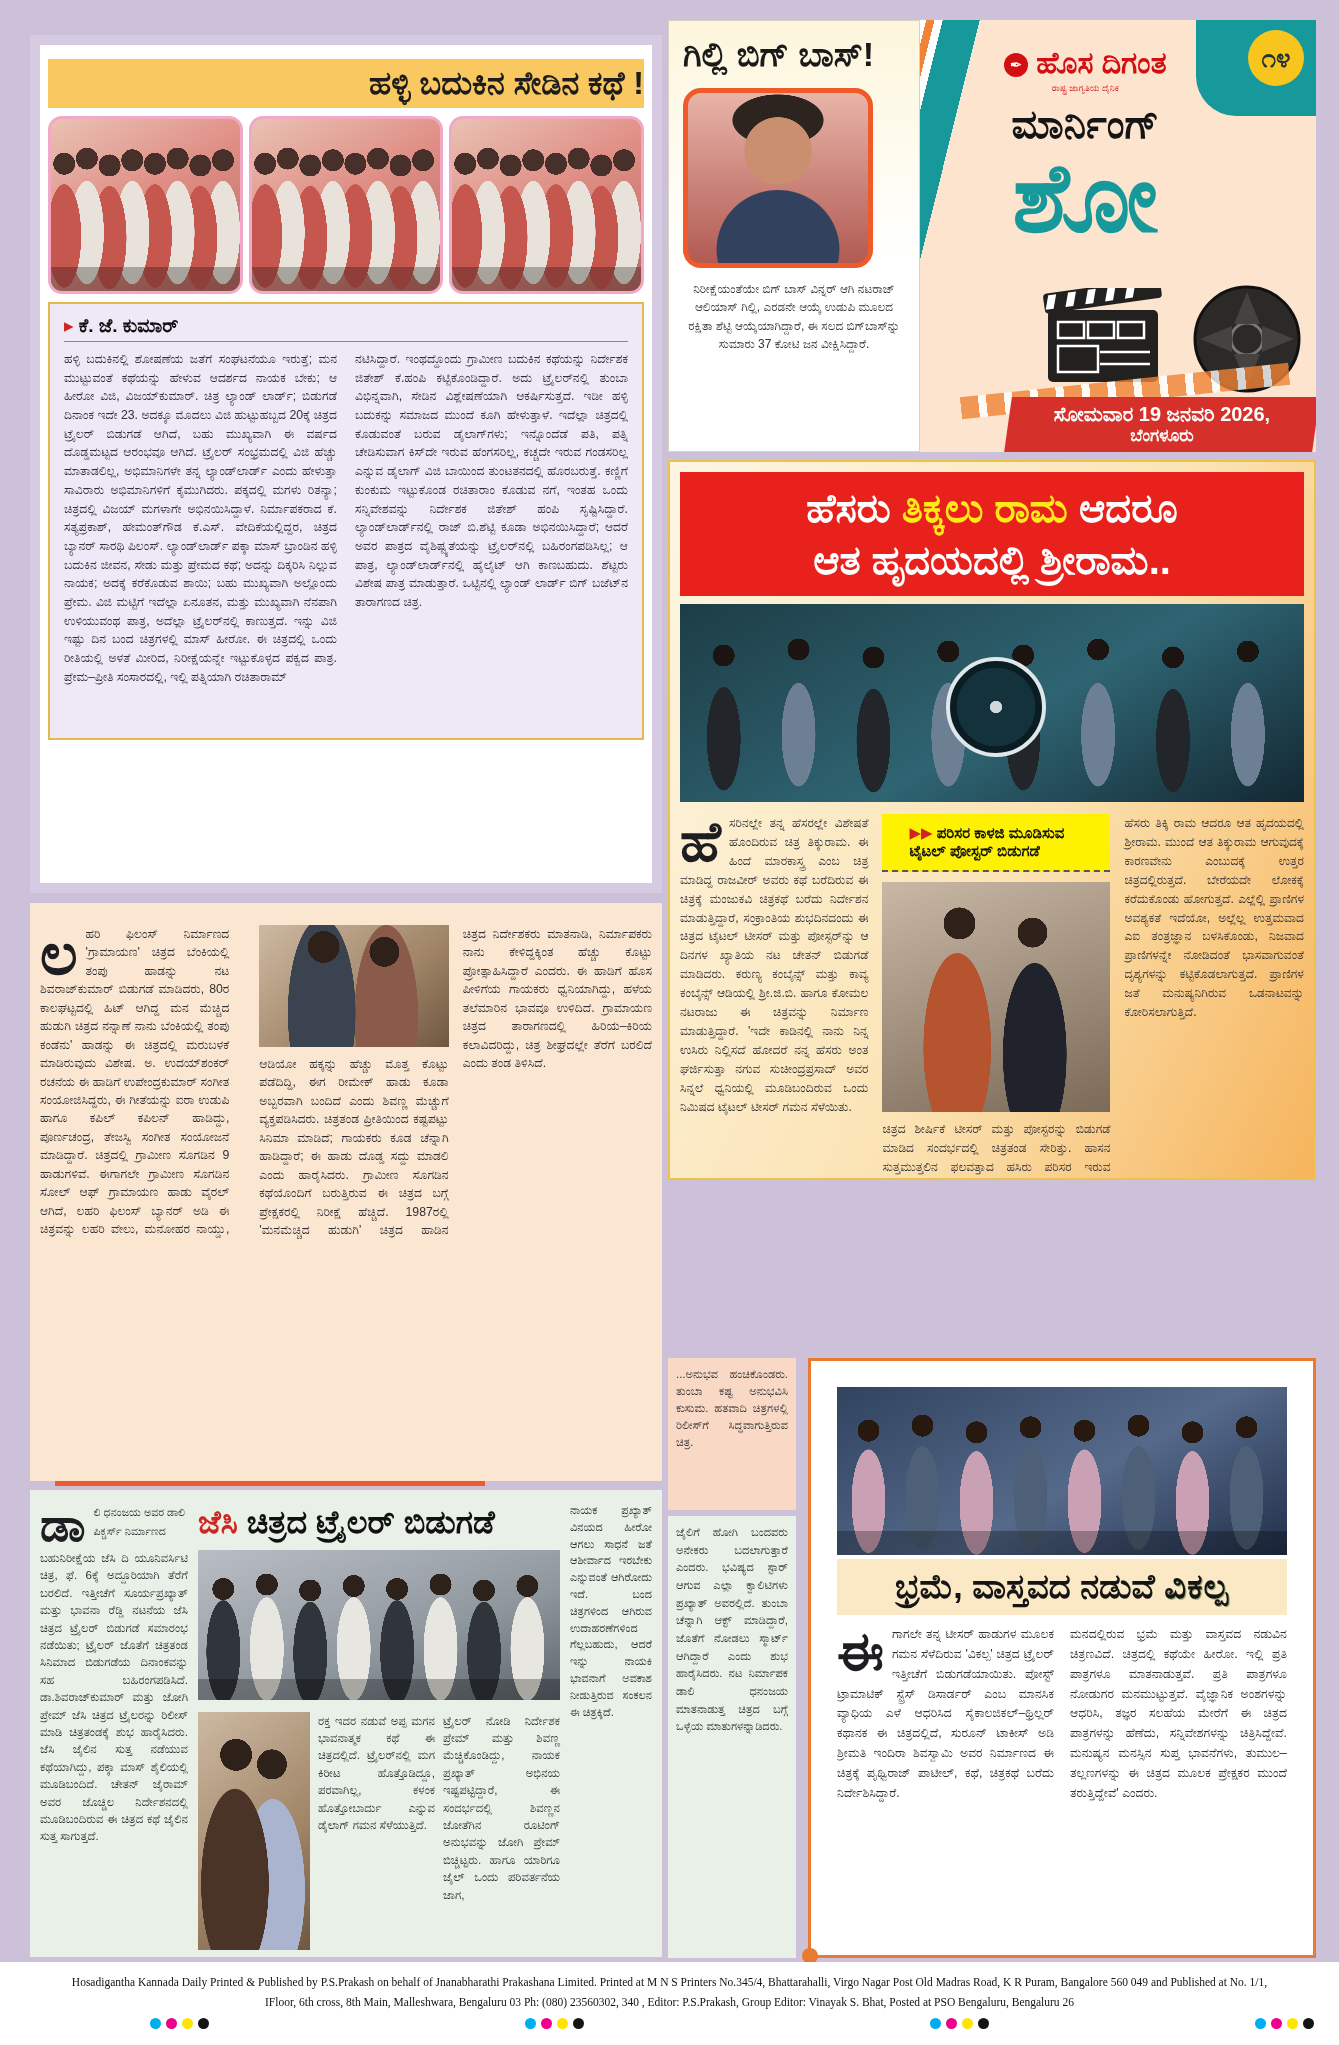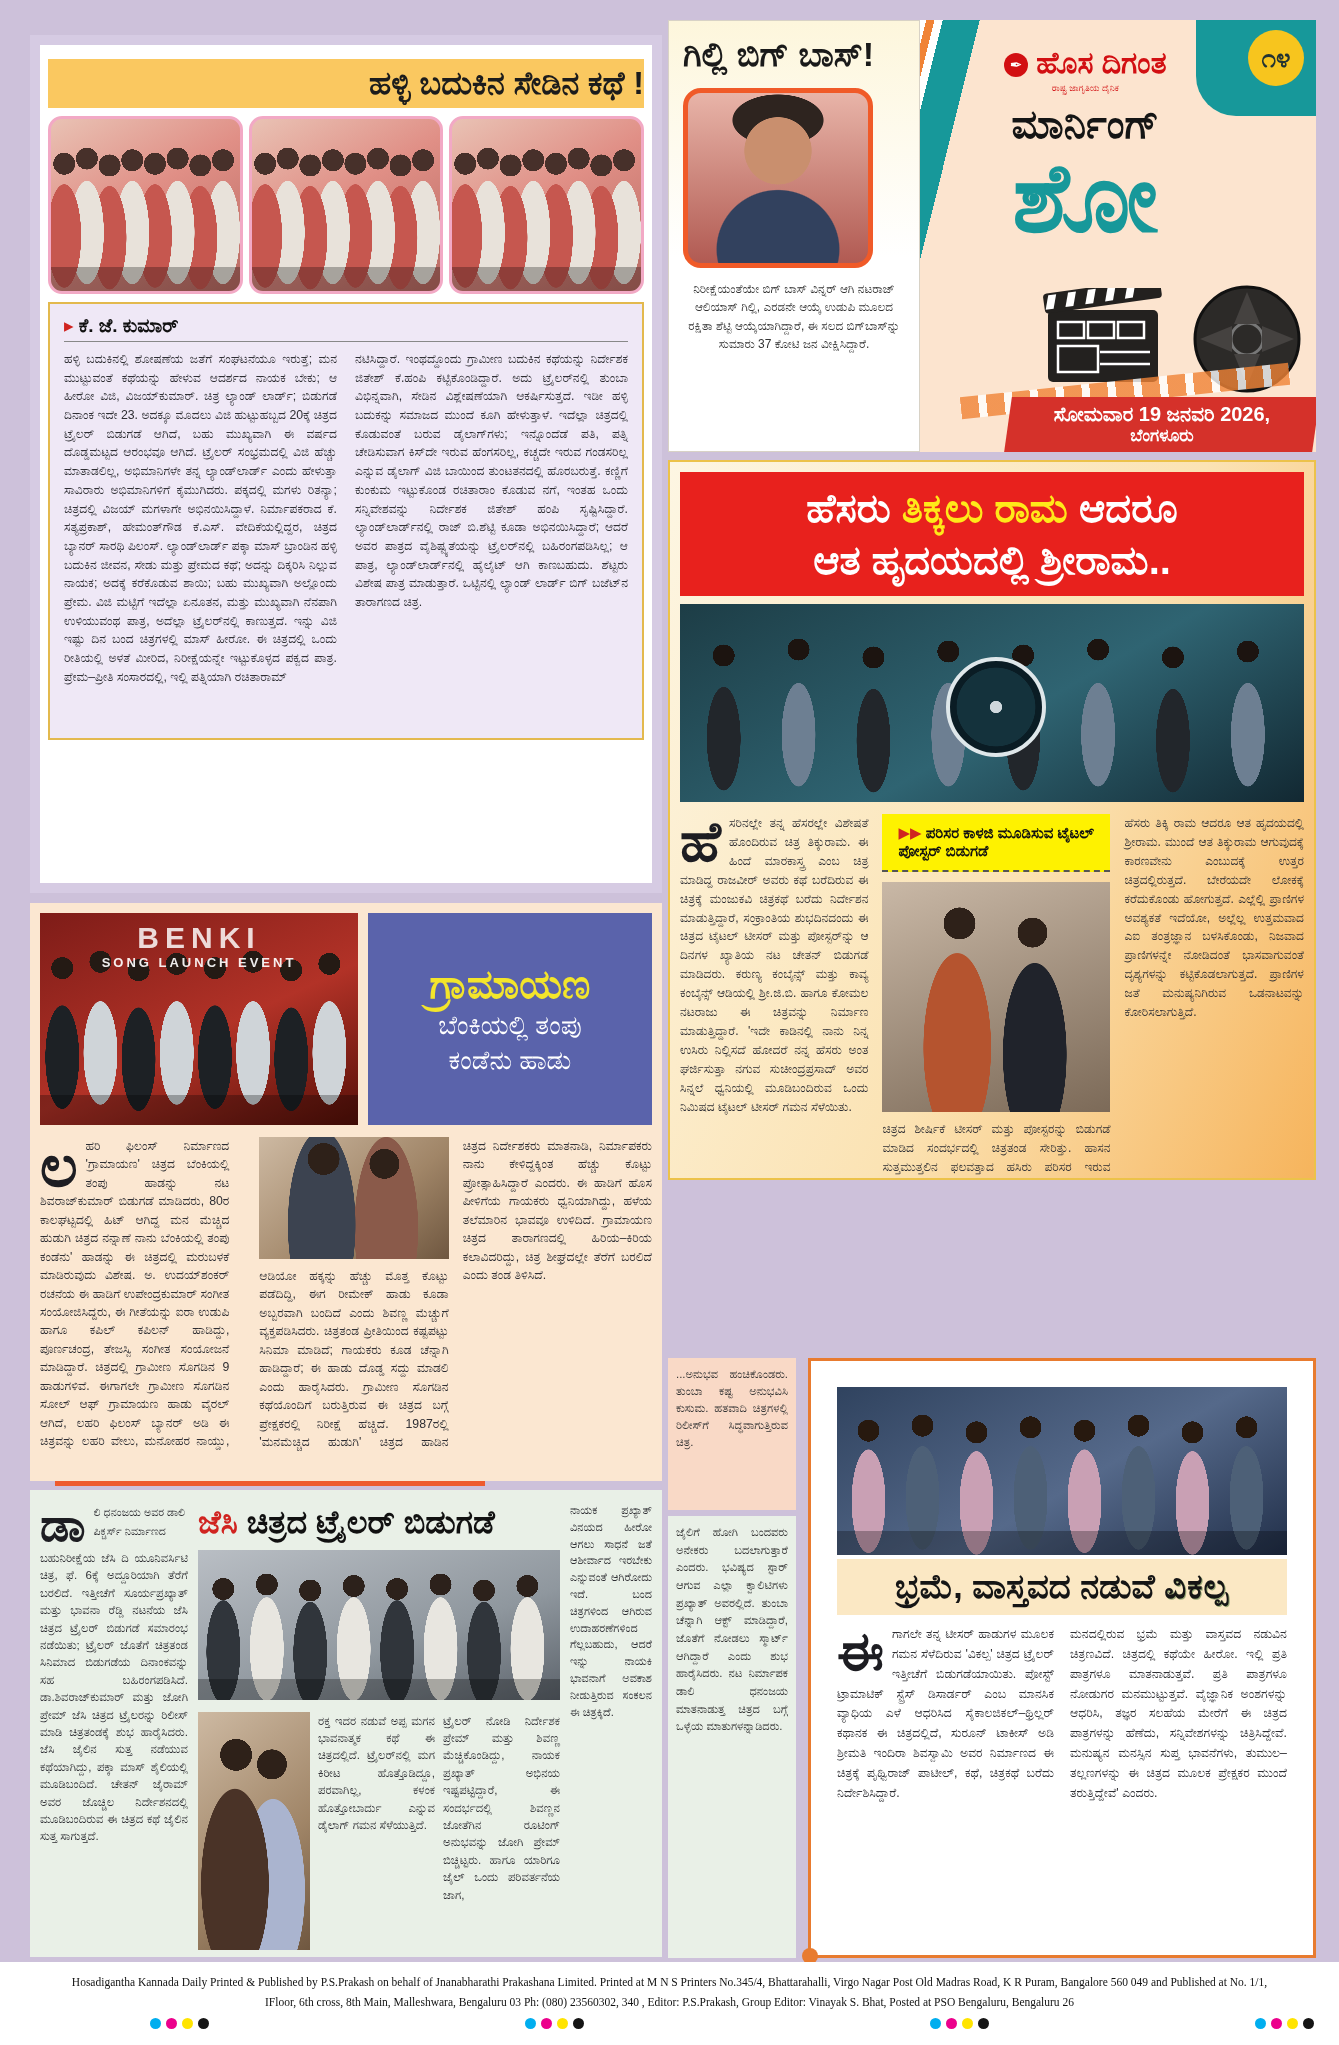--- a/index.html
+++ b/index.html
@@ -77,33 +77,20 @@
       </div>
       <hr class="rule">
       <div class="colflex" style="gap:18px;">
         <div class="bodytxt just" style="font-size:12.3px;line-height:1.52;">ಹಳ್ಳಿ ಬದುಕಿನಲ್ಲಿ ಶೋಷಣೆಯ ಜತೆಗೆ ಸಂಘಟನೆಯೂ ಇರುತ್ತೆ; ಮನ ಮುಟ್ಟುವಂತೆ ಕಥೆಯನ್ನು ಹೇಳುವ ಆದರ್ಶದ ನಾಯಕ ಬೇಕು; ಆ ಹೀರೋ ವಿಜಿ, ವಿಜಯ್‌ಕುಮಾರ್. ಚಿತ್ರ ಲ್ಯಾಂಡ್ ಲಾರ್ಡ್; ಬಿಡುಗಡೆ ದಿನಾಂಕ ಇದೇ 23. ಅದಕ್ಕೂ ಮೊದಲು ವಿಜಿ ಹುಟ್ಟುಹಬ್ಬದ 20ಕ್ಕೆ ಚಿತ್ರದ ಟ್ರೈಲರ್ ಬಿಡುಗಡೆ ಆಗಿದೆ, ಬಹು ಮುಖ್ಯವಾಗಿ ಈ ವರ್ಷದ ದೊಡ್ಡಮಟ್ಟದ ಆರಂಭವೂ ಆಗಿದೆ. ಟ್ರೈಲರ್ ಸಂಭ್ರಮದಲ್ಲಿ ವಿಜಿ ಹೆಚ್ಚು ಮಾತಾಡಲಿಲ್ಲ, ಅಭಿಮಾನಿಗಳೇ ತನ್ನ ಲ್ಯಾಂಡ್‌ಲಾರ್ಡ್ ಎಂದು ಹೇಳುತ್ತಾ ಸಾವಿರಾರು ಅಭಿಮಾನಿಗಳಿಗೆ ಕೈಮುಗಿದರು. ಪಕ್ಕದಲ್ಲಿ ಮಗಳು ರಿತನ್ಯಾ; ಚಿತ್ರದಲ್ಲಿ ವಿಜಯ್ ಮಗಳಾಗೇ ಅಭಿನಯಿಸಿದ್ದಾಳೆ. ನಿರ್ಮಾಪಕರಾದ ಕೆ. ಸತ್ಯಪ್ರಕಾಶ್, ಹೇಮಂತ್‌ಗೌಡ ಕೆ.ಎಸ್. ವೇದಿಕೆಯಲ್ಲಿದ್ದರ, ಚಿತ್ರದ ಬ್ಯಾನರ್ ಸಾರಥಿ ಪಿಲಂಸ್. ಲ್ಯಾಂಡ್‌ಲಾರ್ಡ್ ಪಕ್ಕಾ ಮಾಸ್ ಬ್ರಾಂಡಿನ ಹಳ್ಳಿ ಬದುಕಿನ ಜೀವನ, ಸೇಡು ಮತ್ತು ಪ್ರೇಮದ ಕಥೆ; ಅದನ್ನು ದಿಕ್ಕರಿಸಿ ನಿಲ್ಲುವ ನಾಯಕ; ಅದಕ್ಕೆ ಕರೆಕೊಡುವ ಶಾಯಿ; ಬಹು ಮುಖ್ಯವಾಗಿ ಅಲ್ಲೊಂದು ಪ್ರೇಮ. ವಿಜಿ ಮಟ್ಟಿಗೆ ಇದೆಲ್ಲಾ ಏನೂತನ, ಮತ್ತು ಮುಖ್ಯವಾಗಿ ನೆನಪಾಗಿ ಉಳಿಯುವಂಥ ಪಾತ್ರ, ಅದೆಲ್ಲಾ ಟ್ರೈಲರ್‌ನಲ್ಲಿ ಕಾಣುತ್ತದೆ. ಇನ್ನು ವಿಜಿ ಇಷ್ಟು ದಿನ ಬಂದ ಚಿತ್ರಗಳಲ್ಲಿ ಮಾಸ್ ಹೀರೋ. ಈ ಚಿತ್ರದಲ್ಲಿ ಒಂದು ರೀತಿಯಲ್ಲಿ ಅಳತೆ ಮೀರಿದ, ನಿರೀಕ್ಷೆಯನ್ನೇ ಇಟ್ಟುಕೊಳ್ಳದ ಪಕ್ವದ ಪಾತ್ರ. ಪ್ರೇಮ–ಪ್ರೀತಿ ಸಂಸಾರದಲ್ಲಿ, ಇಲ್ಲಿ ಪತ್ನಿಯಾಗಿ ರಚಿತಾರಾಮ್</div>
         <div class="bodytxt just" style="font-size:12.3px;line-height:1.52;">ನಟಿಸಿದ್ದಾರೆ. ಇಂಥದ್ದೊಂದು ಗ್ರಾಮೀಣ ಬದುಕಿನ ಕಥೆಯನ್ನು ನಿರ್ದೇಶಕ ಜಿತೇಶ್ ಕೆ.ಹಂಪಿ ಕಟ್ಟಿಕೊಂಡಿದ್ದಾರೆ. ಅದು ಟ್ರೈಲರ್‌ನಲ್ಲಿ ತುಂಬಾ ವಿಭಿನ್ನವಾಗಿ, ಸೇಡಿನ ವಿಶ್ಲೇಷಣೆಯಾಗಿ ಆಕರ್ಷಿಸುತ್ತದೆ. ಇಡೀ ಹಳ್ಳಿ ಬದುಕನ್ನು ಸಮಾಜದ ಮುಂದೆ ಕೂಗಿ ಹೇಳುತ್ತಾಳೆ. ಇದೆಲ್ಲಾ ಚಿತ್ರದಲ್ಲಿ ಕೊಡುವಂತೆ ಬರುವ ಡೈಲಾಗ್‌ಗಳು; ಇನ್ನೊಂದೆಡೆ ಪತಿ, ಪತ್ನಿ ಚೇಡಿಸುವಾಗ ಕಿಸ್‌ದೇ ಇರುವ ಹೆಂಗಸರಿಲ್ಲ, ಕಚ್ಚದೇ ಇರುವ ಗಂಡಸರಿಲ್ಲ ಎನ್ನುವ ಡೈಲಾಗ್ ವಿಜಿ ಬಾಯಿಂದ ತುಂಟತನದಲ್ಲಿ ಹೊರಬರುತ್ತೆ. ಕಣ್ಣಿಗೆ ಕುಂಕುಮ ಇಟ್ಟುಕೊಂಡ ರಚಿತಾರಾಂ ಕೊಡುವ ನಗೆ, ಇಂತಹ ಒಂದು ಸನ್ನಿವೇಶವನ್ನು ನಿರ್ದೇಶಕ ಜಿತೇಶ್ ಹಂಪಿ ಸೃಷ್ಟಿಸಿದ್ದಾರೆ. ಲ್ಯಾಂಡ್‌ಲಾರ್ಡ್‌ನಲ್ಲಿ ರಾಜ್ ಬಿ.ಶೆಟ್ಟಿ ಕೂಡಾ ಅಭಿನಯಿಸಿದ್ದಾರೆ; ಆದರೆ ಅವರ ಪಾತ್ರದ ವೈಶಿಷ್ಟ್ಯತೆಯನ್ನು ಟ್ರೈಲರ್‌ನಲ್ಲಿ ಬಹಿರಂಗಪಡಿಸಿಲ್ಲ; ಆ ಪಾತ್ರ, ಲ್ಯಾಂಡ್‌ಲಾರ್ಡ್‌ನಲ್ಲಿ ಹೈಲೈಟ್ ಆಗಿ ಕಾಣಬಹುದು. ಶೆಟ್ಟರು ವಿಶೇಷ ಪಾತ್ರ ಮಾಡುತ್ತಾರೆ. ಒಟ್ಟಿನಲ್ಲಿ ಲ್ಯಾಂಡ್ ಲಾರ್ಡ್ ಬಿಗ್ ಬಜೆಟ್‌ನ ತಾರಾಗಣದ ಚಿತ್ರ.</div>
       </div>
     </div>
   </section>
 
   <section class="abs" style="left:30px;top:903px;width:632px;height:578px;background:#fbe7d1;box-sizing:border-box;padding:10px;overflow:hidden;">
-    <div style="display:flex;gap:10px;">
-      <div class="ph ph-red sil" style="width:318px;height:212px;">
-        <div class="photo-label">
-          <div style="font-size:30px;letter-spacing:6px;opacity:.9;">BENKI</div>
-          <div style="font-size:13px;letter-spacing:3px;">SONG LAUNCH EVENT</div>
-        </div>
-      </div>
-      <div style="flex:1;background:#5a63ab;height:212px;display:flex;flex-direction:column;justify-content:center;text-align:center;padding:0 8px;box-sizing:border-box;">
-        <div style="color:#f3e52b;font-weight:bold;font-size:40px;line-height:1.2;">ಗ್ರಾಮಾಯಣ</div>
-        <div style="color:#fff;font-size:26px;line-height:1.35;">ಬೆಂಕಿಯಲ್ಲಿ ತಂಪು</div>
-        <div style="color:#fff;font-size:26px;line-height:1.35;">ಕಂಡೆನು ಹಾಡು</div>
-      </div>
-    </div>
     <div class="colflex" style="gap:14px;margin-top:12px;height:316px;overflow:hidden;">
       <div class="bodytxt just" style="font-size:12.3px;line-height:1.5;">
         <span class="dropcap" style="font-size:58px;">ಲ</span>
         <span>ಹರಿ ಫಿಲಂಸ್ ನಿರ್ಮಾಣದ 'ಗ್ರಾಮಾಯಣ' ಚಿತ್ರದ ಬೆಂಕಿಯಲ್ಲಿ ತಂಪು ಹಾಡನ್ನು ನಟ ಶಿವರಾಜ್‌ಕುಮಾರ್ ಬಿಡುಗಡೆ ಮಾಡಿದರು, 80ರ ಕಾಲಘಟ್ಟದಲ್ಲಿ ಹಿಟ್ ಆಗಿದ್ದ ಮನ ಮೆಚ್ಚಿದ ಹುಡುಗಿ ಚಿತ್ರದ ನನ್ನಾಣೆ ನಾನು ಬೆಂಕಿಯಲ್ಲಿ ತಂಪು ಕಂಡೆನು' ಹಾಡನ್ನು ಈ ಚಿತ್ರದಲ್ಲಿ ಮರುಬಳಕೆ ಮಾಡಿರುವುದು ವಿಶೇಷ. ಅ. ಉದಯ್‌ಶಂಕರ್ ರಚನೆಯ ಈ ಹಾಡಿಗೆ ಉಪೇಂದ್ರಕುಮಾರ್ ಸಂಗೀತ ಸಂಯೋಜಿಸಿದ್ದರು, ಈ ಗೀತೆಯನ್ನು ಐರಾ ಉಡುಪಿ ಹಾಗೂ ಕಪಿಲ್ ಕಪಿಲನ್ ಹಾಡಿದ್ದು, ಪೂರ್ಣಚಂದ್ರ, ತೇಜಸ್ವಿ ಸಂಗೀತ ಸಂಯೋಜನೆ ಮಾಡಿದ್ದಾರೆ. ಚಿತ್ರದಲ್ಲಿ ಗ್ರಾಮೀಣ ಸೊಗಡಿನ 9 ಹಾಡುಗಳಿವೆ. ಈಗಾಗಲೇ ಗ್ರಾಮೀಣ ಸೊಗಡಿನ ಸೋಲ್ ಆಫ್ ಗ್ರಾಮಾಯಣ ಹಾಡು ವೈರಲ್ ಆಗಿದೆ, ಲಹರಿ ಫಿಲಂಸ್ ಬ್ಯಾನರ್ ಅಡಿ ಈ ಚಿತ್ರವನ್ನು ಲಹರಿ ವೇಲು, ಮನೋಹರ ನಾಯ್ಡು, ಚಂದ್ರು ಹಾಗೂ ತಂಡ ನಿರ್ಮಾಣ ಮಾಡಿದ್ದಾರೆ. ಚಿತ್ರದ ಬಹುತೇಕ ಚಿತ್ರೀಕರಣ 50 ವರ್ಷ ಹಳೆಯ ಹಳ್ಳಿಯ ಪರಿಸರದಲ್ಲಿ ನಡೆದಿದೆ.</span>
       </div>
       <div class="bodytxt just" style="font-size:12.3px;line-height:1.5;margin-left:16px;">
         <div class="ph ph-indoor couple" style="height:122px;margin-bottom:8px;"></div>
         <span>ಆಡಿಯೋ ಹಕ್ಕನ್ನು ಹೆಚ್ಚು ಮೊತ್ತ ಕೊಟ್ಟು ಪಡೆದಿದ್ದಿ, ಈಗ ರೀಮೇಕ್ ಹಾಡು ಕೂಡಾ ಅಬ್ಬರವಾಗಿ ಬಂದಿದೆ ಎಂದು ಶಿವಣ್ಣ ಮೆಚ್ಚುಗೆ ವ್ಯಕ್ತಪಡಿಸಿದರು. ಚಿತ್ರತಂಡ ಪ್ರೀತಿಯಿಂದ ಕಷ್ಟಪಟ್ಟು ಸಿನಿಮಾ ಮಾಡಿದೆ; ಗಾಯಕರು ಕೂಡ ಚೆನ್ನಾಗಿ ಹಾಡಿದ್ದಾರೆ; ಈ ಹಾಡು ದೊಡ್ಡ ಸದ್ದು ಮಾಡಲಿ ಎಂದು ಹಾರೈಸಿದರು. ಗ್ರಾಮೀಣ ಸೊಗಡಿನ ಕಥೆಯೊಂದಿಗೆ ಬರುತ್ತಿರುವ ಈ ಚಿತ್ರದ ಬಗ್ಗೆ ಪ್ರೇಕ್ಷಕರಲ್ಲಿ ನಿರೀಕ್ಷೆ ಹೆಚ್ಚಿದೆ. 1987ರಲ್ಲಿ 'ಮನಮೆಚ್ಚಿದ ಹುಡುಗಿ' ಚಿತ್ರದ ಹಾಡಿನ ನೆನಪುಗಳನ್ನು ಚಿತ್ರತಂಡ ಮೆಲುಕು ಹಾಕಿತು.</span>
       </div>
       <div class="bodytxt just" style="font-size:12.3px;line-height:1.5;">ಚಿತ್ರದ ನಿರ್ದೇಶಕರು ಮಾತನಾಡಿ, ನಿರ್ಮಾಪಕರು ನಾನು ಕೇಳಿದ್ದಕ್ಕಿಂತ ಹೆಚ್ಚು ಕೊಟ್ಟು ಪ್ರೋತ್ಸಾಹಿಸಿದ್ದಾರೆ ಎಂದರು. ಈ ಹಾಡಿಗೆ ಹೊಸ ಪೀಳಿಗೆಯ ಗಾಯಕರು ಧ್ವನಿಯಾಗಿದ್ದು, ಹಳೆಯ ತಲೆಮಾರಿನ ಭಾವವೂ ಉಳಿದಿದೆ. ಗ್ರಾಮಾಯಣ ಚಿತ್ರದ ತಾರಾಗಣದಲ್ಲಿ ಹಿರಿಯ–ಕಿರಿಯ ಕಲಾವಿದರಿದ್ದು, ಚಿತ್ರ ಶೀಘ್ರದಲ್ಲೇ ತೆರೆಗೆ ಬರಲಿದೆ ಎಂದು ತಂಡ ತಿಳಿಸಿದೆ.</div>
@@ -200,21 +187,21 @@
       <div><span>ಹೆಸರು </span><span style="color:#ffe919;">ತಿಕ್ಕಲು ರಾಮ</span><span> ಆದರೂ</span></div>
       <div>ಆತ ಹೃದಯದಲ್ಲಿ ಶ್ರೀರಾಮ..</div>
     </div>
     <div class="ph ph-teal sil disc" style="height:198px;margin-top:8px;"></div>
     <div style="display:flex;gap:14px;margin-top:12px;height:508px;overflow:hidden;">
       <div class="bodytxt just" style="flex:1.05;font-size:12.2px;line-height:1.55;">
         <span class="dropcap" style="font-size:56px;">ಹೆ</span>
         <span>ಸರಿನಲ್ಲೇ ತನ್ನ ಹೆಸರಲ್ಲೇ ವಿಶೇಷತೆ ಹೊಂದಿರುವ ಚಿತ್ರ ತಿಕ್ಕುರಾಮ. ಈ ಹಿಂದೆ ಮಾರಕಾಸ್ತ್ರ ಎಂಬ ಚಿತ್ರ ಮಾಡಿದ್ದ ರಾಜವೀರ್ ಅವರು ಕಥೆ ಬರೆದಿರುವ ಈ ಚಿತ್ರಕ್ಕೆ ಮಂಜುಕವಿ ಚಿತ್ರಕಥೆ ಬರೆದು ನಿರ್ದೇಶನ ಮಾಡುತ್ತಿದ್ದಾರೆ, ಸಂಕ್ರಾಂತಿಯ ಶುಭದಿನದಂದು ಈ ಚಿತ್ರದ ಟೈಟಲ್ ಟೀಸರ್ ಮತ್ತು ಪೋಸ್ಟರ್‌ನ್ನು ಆ ದಿನಗಳ ಖ್ಯಾತಿಯ ನಟ ಚೇತನ್ ಬಿಡುಗಡೆ ಮಾಡಿದರು. ಕರುಣ್ಯ ಕಂಬೈನ್ಸ್ ಮತ್ತು ಕಾವ್ಯ ಕಂಬೈನ್ಸ್ ಆಡಿಯಲ್ಲಿ ಶ್ರೀ.ಜಿ.ಬಿ. ಹಾಗೂ ಕೋಮಲ ನಟರಾಜು ಈ ಚಿತ್ರವನ್ನು ನಿರ್ಮಾಣ ಮಾಡುತ್ತಿದ್ದಾರೆ. 'ಇದೇ ಕಾಡಿನಲ್ಲಿ ನಾನು ನಿನ್ನ ಉಸಿರು ನಿಲ್ಲಿಸದೆ ಹೋದರೆ ನನ್ನ ಹೆಸರು ಅಂತ ಘರ್ಜಿಸುತ್ತಾ ನಗುವ ಸುಚೀಂದ್ರಪ್ರಸಾದ್ ಅವರ ಸಿನ್ನಲೆ ಧ್ವನಿಯಲ್ಲಿ ಮೂಡಿಬಂದಿರುವ ಒಂದು ನಿಮಿಷದ ಟೈಟಲ್ ಟೀಸರ್ ಗಮನ ಸೆಳೆಯಿತು.</span>
       </div>
       <div style="width:228px;flex:none;">
-        <div style="background:#fef200;padding:10px 16px;font-weight:bold;font-size:15px;color:#111;border-bottom:2px dashed #555;">
+        <div style="background:#fef200;padding:10px 27px;font-weight:bold;font-size:15px;color:#111;border-bottom:2px dashed #555;">
           <span style="color:#d02420;">▶▶</span>
           <span>ಪರಿಸರ ಕಾಳಜಿ ಮೂಡಿಸುವ ಟೈಟಲ್ ಪೋಸ್ಟರ್ ಬಿಡುಗಡೆ</span>
         </div>
         <div class="ph couple" style="height:230px;margin-top:10px;background:linear-gradient(160deg,#c9b8a6,#7c6a58);--h:#2e2119;--b:#b5542f;--b2:#20232b;"></div>
         <div class="bodytxt just" style="font-size:12.2px;line-height:1.55;margin-top:8px;">ಚಿತ್ರದ ಶೀರ್ಷಿಕೆ ಟೀಸರ್ ಮತ್ತು ಪೋಸ್ಟರನ್ನು ಬಿಡುಗಡೆ ಮಾಡಿದ ಸಂದರ್ಭದಲ್ಲಿ ಚಿತ್ರತಂಡ ಸೇರಿತ್ತು. ಹಾಸನ ಸುತ್ತಮುತ್ತಲಿನ ಫಲವತ್ತಾದ ಹಸಿರು ಪರಿಸರ ಇರುವ ಲೊಕೇಶನ್‌ಗಳಲ್ಲಿ ಚಿತ್ರೀಕರಣ ನಡೆಸುವ ಯೋಜನೆಯಿದೆ. ಇತಿಹಾಸದಲ್ಲೇ ಮೊದಲಬಾರಿಗೆ ತಿಕ್ಕುರಾಮ ಮೂಲಕ ಪ್ರಾಣಿಗಳ ಜತೆ ಮನುಷ್ಯನಿಗಿರುವ ಒಡನಾಟವನ್ನು ತೋರಿಸಲಾಗುತ್ತಿದೆ. ಮಕ್ಕಳಿಂದ ವೃದ್ಧರವರೆಗೂ ನೋಡುವಂತಹ ಕೌಟುಂಬಿಕ ಕಥಾಹಂದರದ ಒಳಗೊಂಡ ಚಿತ್ರ ಎಂದು ತಂಡ ಹೇಳಿದೆ.</div>
       </div>
       <div class="bodytxt just" style="flex:1;font-size:12.2px;line-height:1.55;">ಹೆಸರು ತಿಕ್ಕಿ ರಾಮ ಆದರೂ ಆತ ಹೃದಯದಲ್ಲಿ ಶ್ರೀರಾಮ. ಮುಂದೆ ಆತ ತಿಕ್ಕುರಾಮ ಆಗುವುದಕ್ಕೆ ಕಾರಣವೇನು ಎಂಬುದಕ್ಕೆ ಉತ್ತರ ಚಿತ್ರದಲ್ಲಿರುತ್ತದೆ. ಬೇರೆಯದೇ ಲೋಕಕ್ಕೆ ಕರೆದುಕೊಂಡು ಹೋಗುತ್ತದೆ. ಎಲ್ಲೆಲ್ಲಿ ಪ್ರಾಣಿಗಳ ಅವಶ್ಯಕತೆ ಇದೆಯೋ, ಅಲ್ಲೆಲ್ಲ ಉತ್ತಮವಾದ ಎಐ ತಂತ್ರಜ್ಞಾನ ಬಳಸಿಕೊಂಡು, ನಿಜವಾದ ಪ್ರಾಣಿಗಳನ್ನೇ ನೋಡಿದಂತೆ ಭಾಸವಾಗುವಂತೆ ದೃಶ್ಯಗಳನ್ನು ಕಟ್ಟಿಕೊಡಲಾಗುತ್ತದೆ. ಪ್ರಾಣಿಗಳ ಜತೆ ಮನುಷ್ಯನಿಗಿರುವ ಒಡನಾಟವನ್ನು ಕೋರಿಸಲಾಗುತ್ತಿದೆ.</div>
     </div>
   </section>
 

